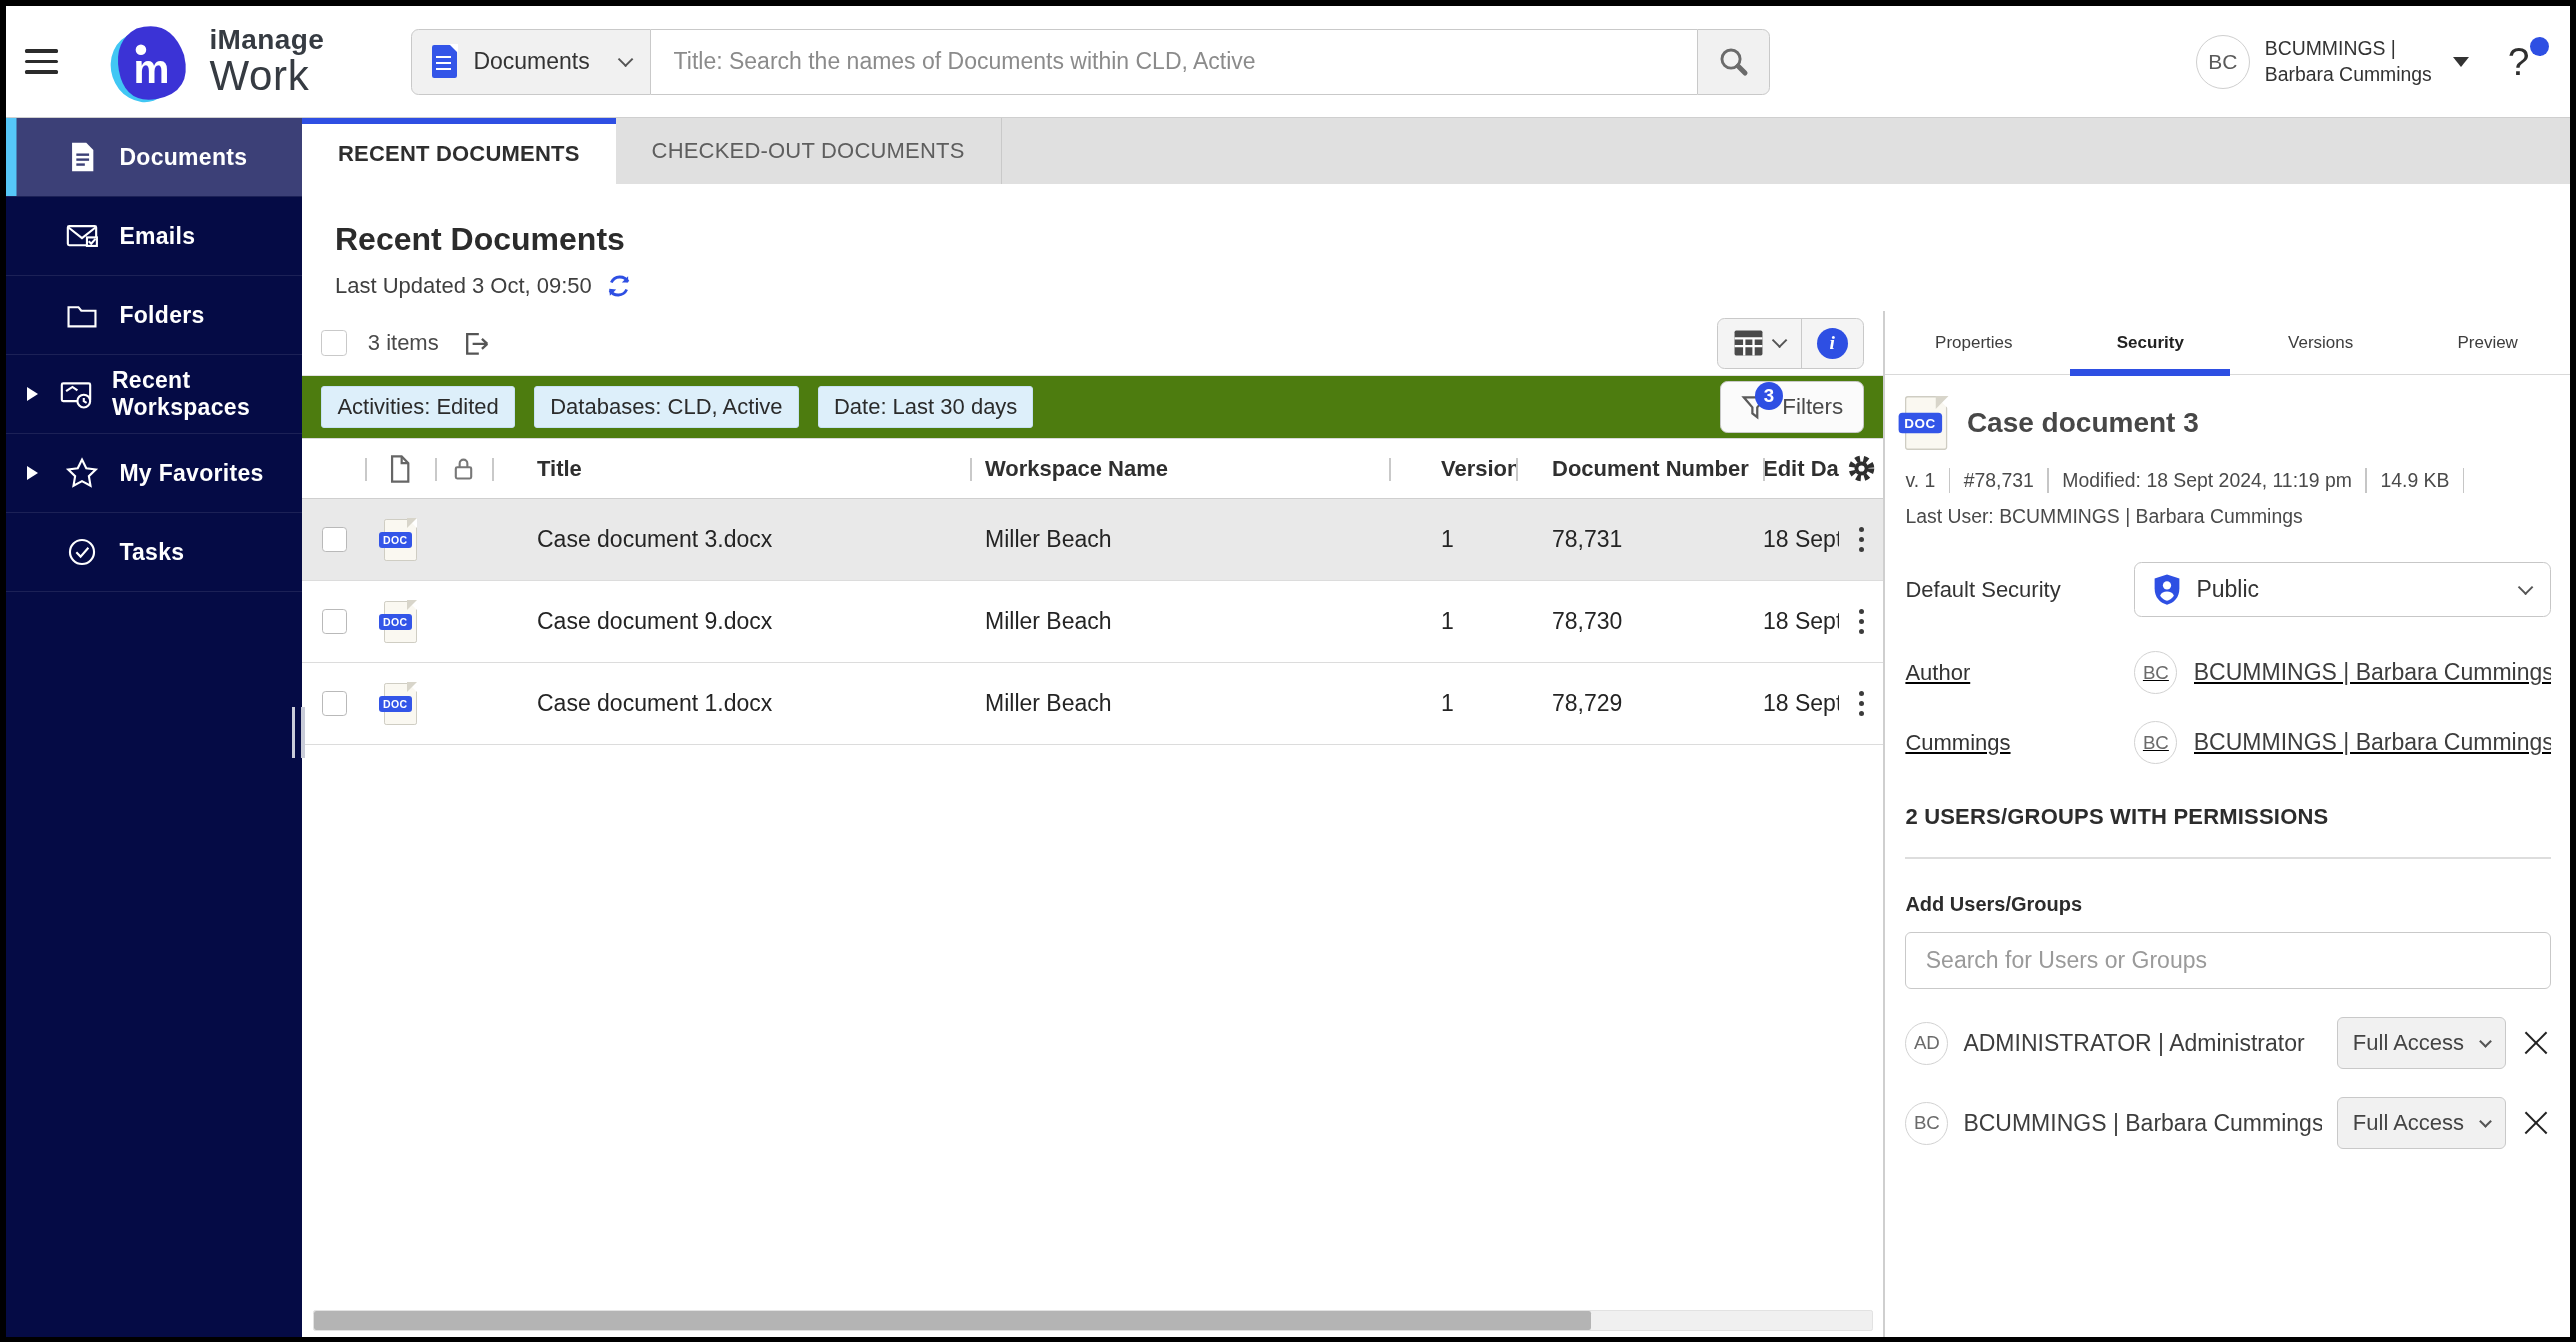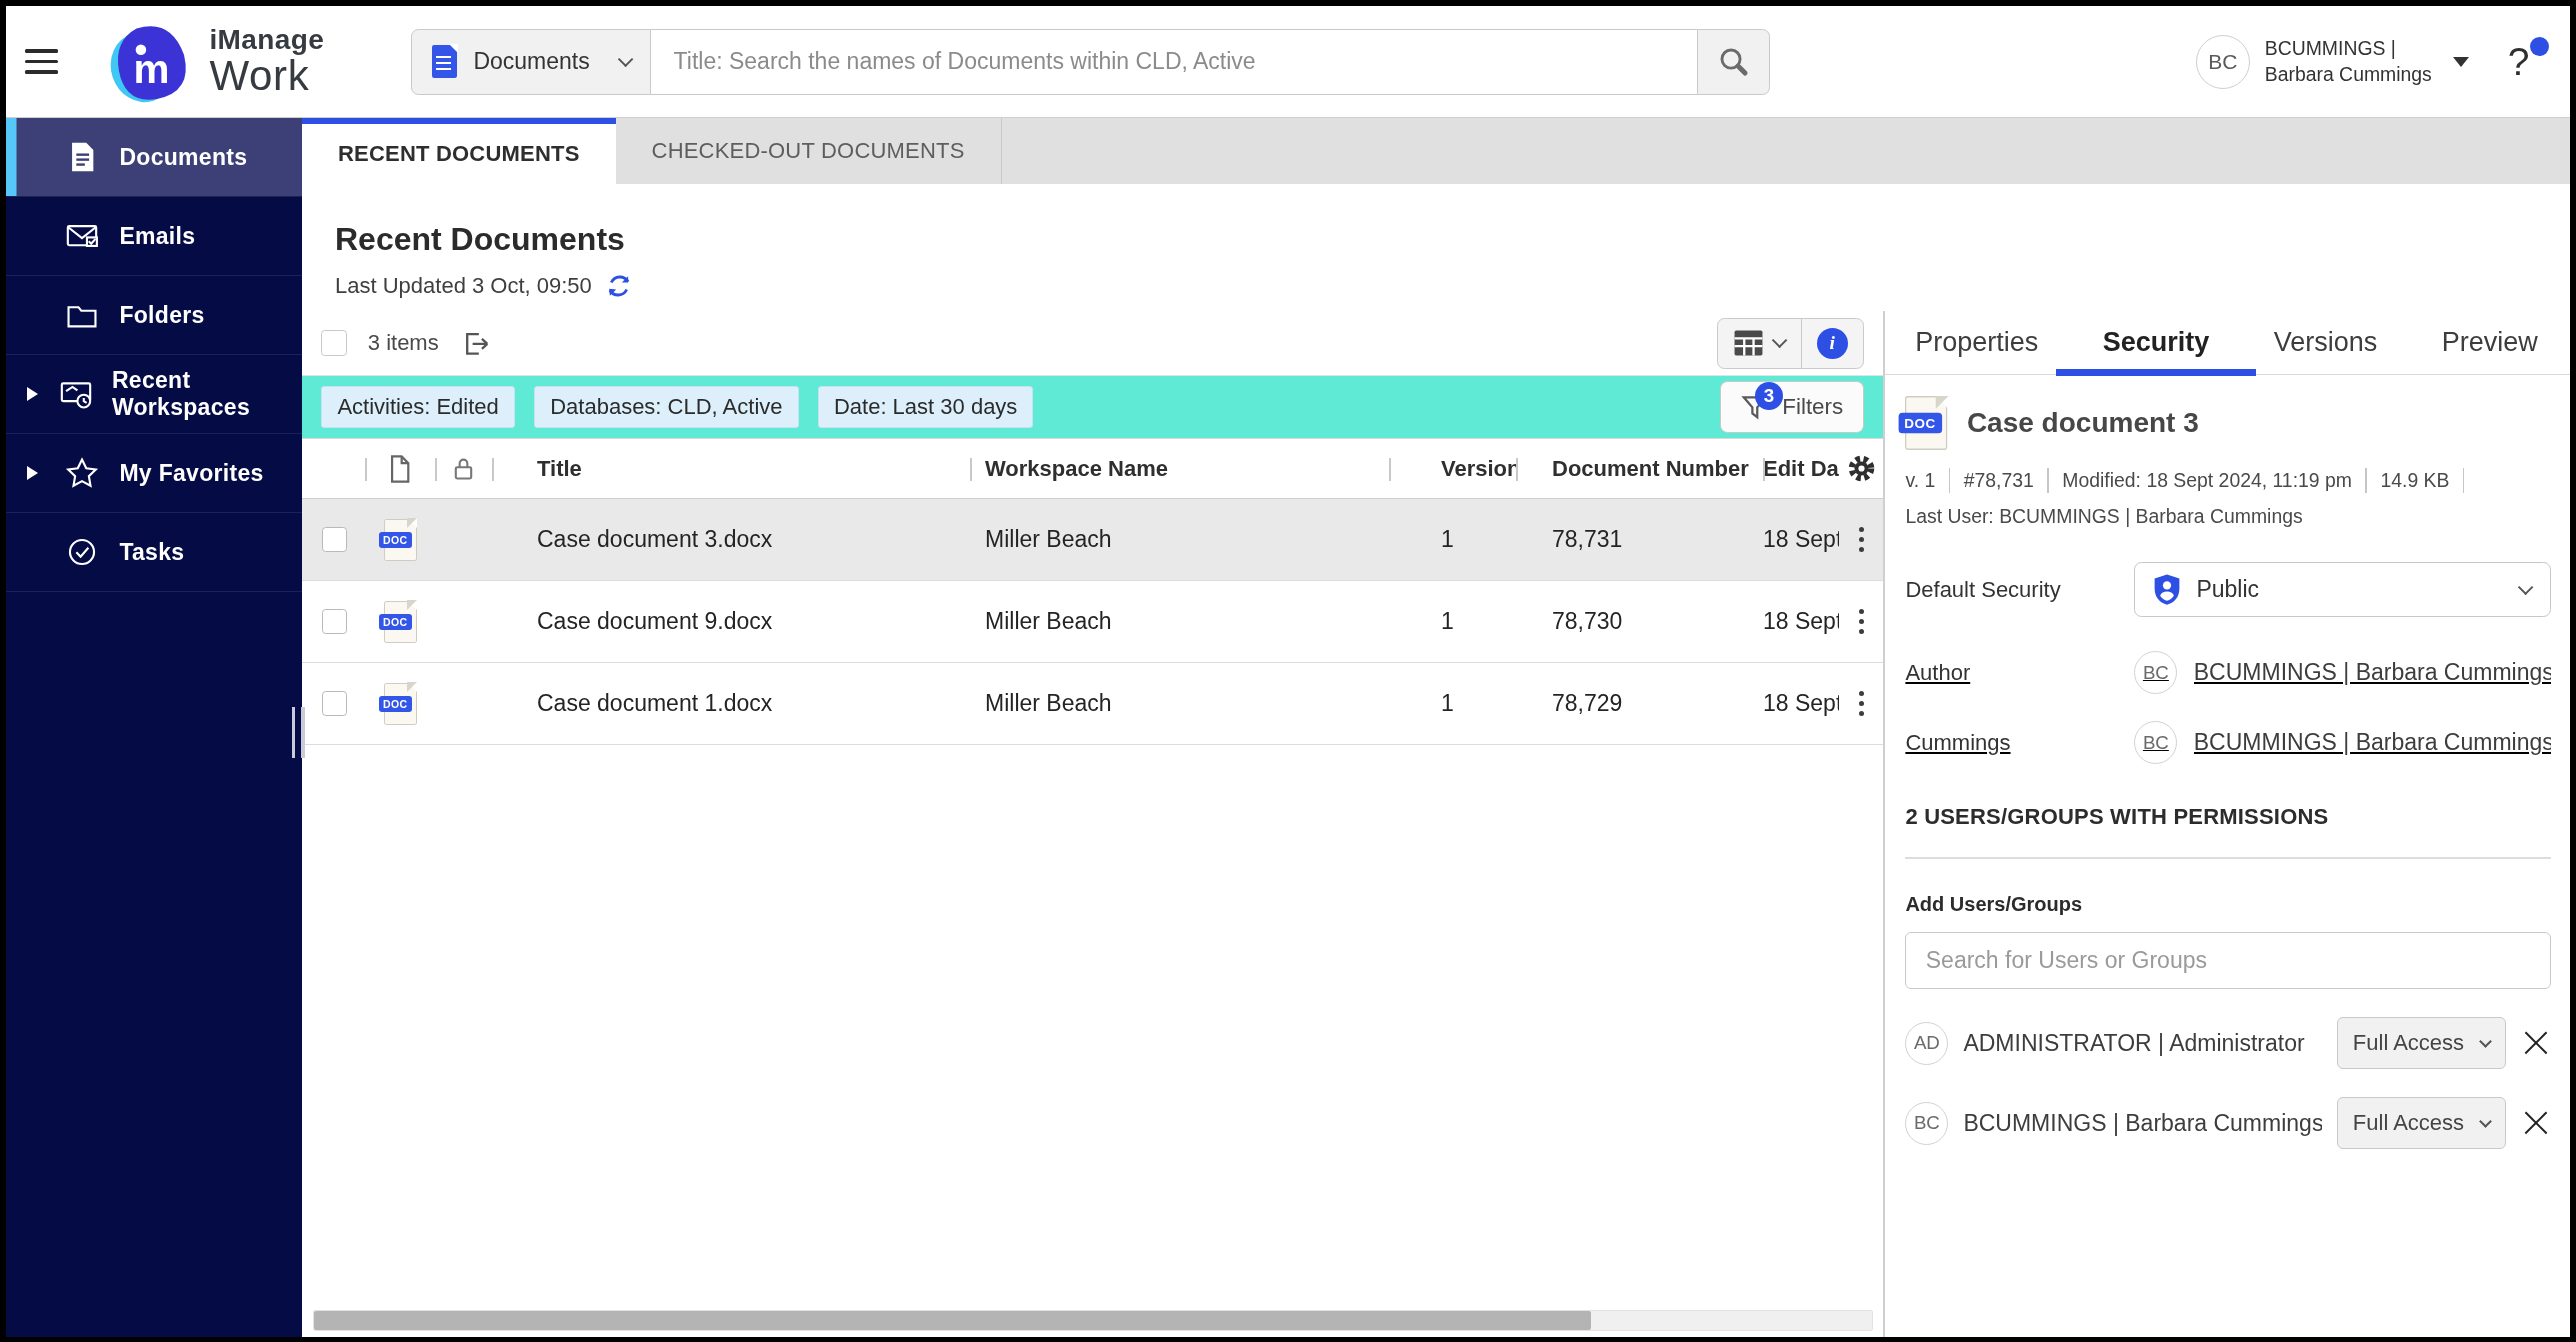--- a/index.html
+++ b/index.html
@@ -68,21 +68,21 @@
   .toolbar { height:64px; flex:0 0 64px; display:flex; align-items:center; padding:0 19.4px; }
   .cb { width:25.4px; height:25.4px; border:1.5px solid #b9b9b9; border-radius:3.7px; background:#fff; cursor:pointer; }
   .toolbar .cb { border-color:#c9c9c9; }
   .items-count { margin-left:21px; font-size:22px; color:#4a4a4a; }
   .exp { margin-left:22.4px; cursor:pointer; display:flex; }
   .viewgroup { margin-left:auto; display:flex; height:51px; border:1.5px solid #c9c9c9; border-radius:7.5px; background:#f4f4f4; overflow:hidden; }
   .viewgroup .vg-cell { display:flex; align-items:center; justify-content:center; padding:0 15px; cursor:pointer; }
   .viewgroup .vg-cell:first-child { border-right:1.5px solid #c9c9c9; gap:10.5px; }
   .info-badge { width:31px; height:31px; border-radius:50%; background:#2e4fe3; color:#fff; font-size:19.4px; font-weight:700; display:flex; align-items:center; justify-content:center; font-family:"Liberation Serif", serif; font-style:italic; }
 
-  .chipbar { height:64px; flex:0 0 64px; background:#5eead4; border-top:1.5px solid #e2e2e2; border-bottom:1.5px solid #d9d9d9; display:flex; align-items:center; padding:0 19.4px; gap:19.4px; }
+  .chipbar { height:64px; flex:0 0 64px; background:#4d7c0f; border-top:1.5px solid #e2e2e2; border-bottom:1.5px solid #d9d9d9; display:flex; align-items:center; padding:0 19.4px; gap:19.4px; }
   .chip { background:#ddeffa; border:1.5px solid #c7e2f3; border-radius:3px; padding:6.7px 15px; font-size:22px; color:#2b2b2b; cursor:pointer; white-space:nowrap; }
   .filters-btn { margin-left:auto; height:52px; padding:0 19.4px; background:#fbfbfb; border:1.5px solid #c9c9c9; border-radius:7.5px; display:flex; align-items:center; gap:12px; cursor:pointer; position:relative; }
   .filters-btn .flabel { font-size:22.4px; color:#4a4a4a; }
   .fbadge { position:absolute; left:34px; top:0px; width:28px; height:28px; border-radius:50%; background:#2e4fe3; color:#fff; font-size:18.7px; font-weight:700; display:flex; align-items:center; justify-content:center; }
 
   
   .tbl { }
   .trow { display:grid; grid-template-columns:63px 70px 57px 478px 419px 127px 247px 76px 45px; align-items:center; }
   .thead { height:60px; font-size:22px; font-weight:700; color:#2f2f2f; border-bottom:1.5px solid #cfcfcf; }
   .thead > div { position:relative; display:flex; align-items:center; height:100%; overflow:hidden; white-space:nowrap; }
@@ -107,21 +107,21 @@
   .kebab { display:flex; flex-direction:column; gap:4.5px; cursor:pointer; padding:6px; }
   .kebab i { width:5.2px; height:5.2px; border-radius:50%; background:#3c3c3c; }
 
   .hscroll { position:absolute; left:10.5px; right:10.5px; bottom:6px; height:21px; background:#f0f0f0; border:0.7px solid #e2e2e2; border-radius:2.2px; }
   .hscroll .thumb { width:82%; height:100%; background:#b4b4b4; border-radius:2.2px; cursor:grab; }
 
   
   .panel { width:687px; flex:0 0 687px; background:#fff; position:relative; display:flex; flex-direction:column; padding-top:127px; }
   .panel::before { content:""; position:absolute; left:0; top:127px; bottom:0; width:1.5px; background:#cfcfcf; }
   .ptabs { height:64px; flex:0 0 64px; display:flex; justify-content:space-around; align-items:stretch; border-bottom:1.5px solid #d9d9d9; }
-  .ptab { display:flex; align-items:center; font-size:27px; color:#3d3d3d; padding:0 7.5px; cursor:pointer; position:relative; }
+  .ptab { display:flex; align-items:center; font-size:17px; color:#3d3d3d; padding:0 7.5px; cursor:pointer; position:relative; }
   .ptab.active { font-weight:700; color:#222; }
   .ptab.active::after { content:""; position:absolute; left:-39px; right:-39px; bottom:-1.5px; height:6.7px; background:#2e4fe3; }
 
   .pbody { flex:1; padding:27px 19.4px 0 22.4px; overflow:hidden; }
   .pdoc { display:flex; align-items:center; gap:21px; }
   .pdoc .docfile { transform:scale(1.28); transform-origin:left center; }
   .pdoc-title { font-size:28px; font-weight:600; color:#474747; margin-left:7.5px; }
 
   .pmeta { margin-top:24px; display:flex; align-items:center; font-size:19.4px; color:#4a4a4a; flex-wrap:nowrap; }
   .vsep { width:1.5px; height:25.4px; background:#c6c6c6; margin:0 13.5px; flex:0 0 auto; }

